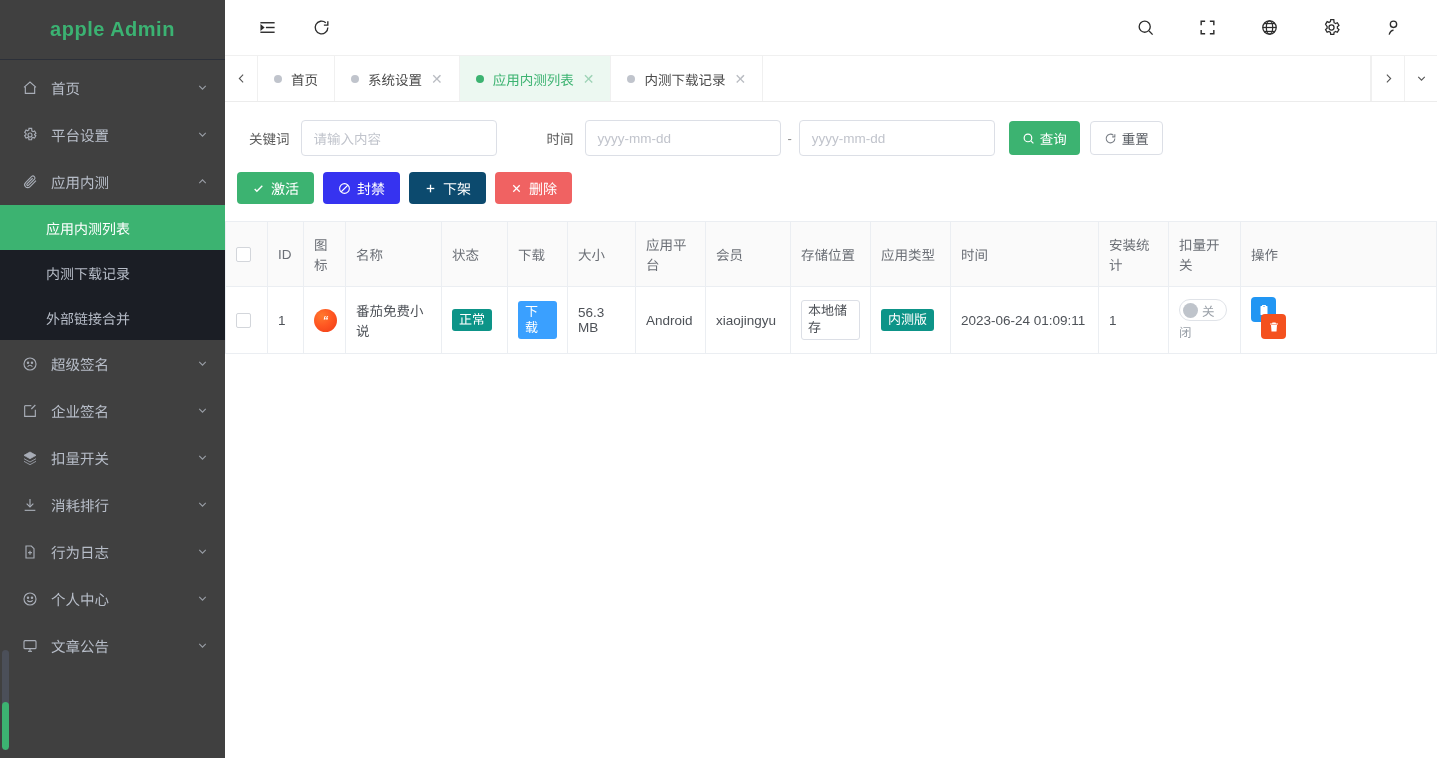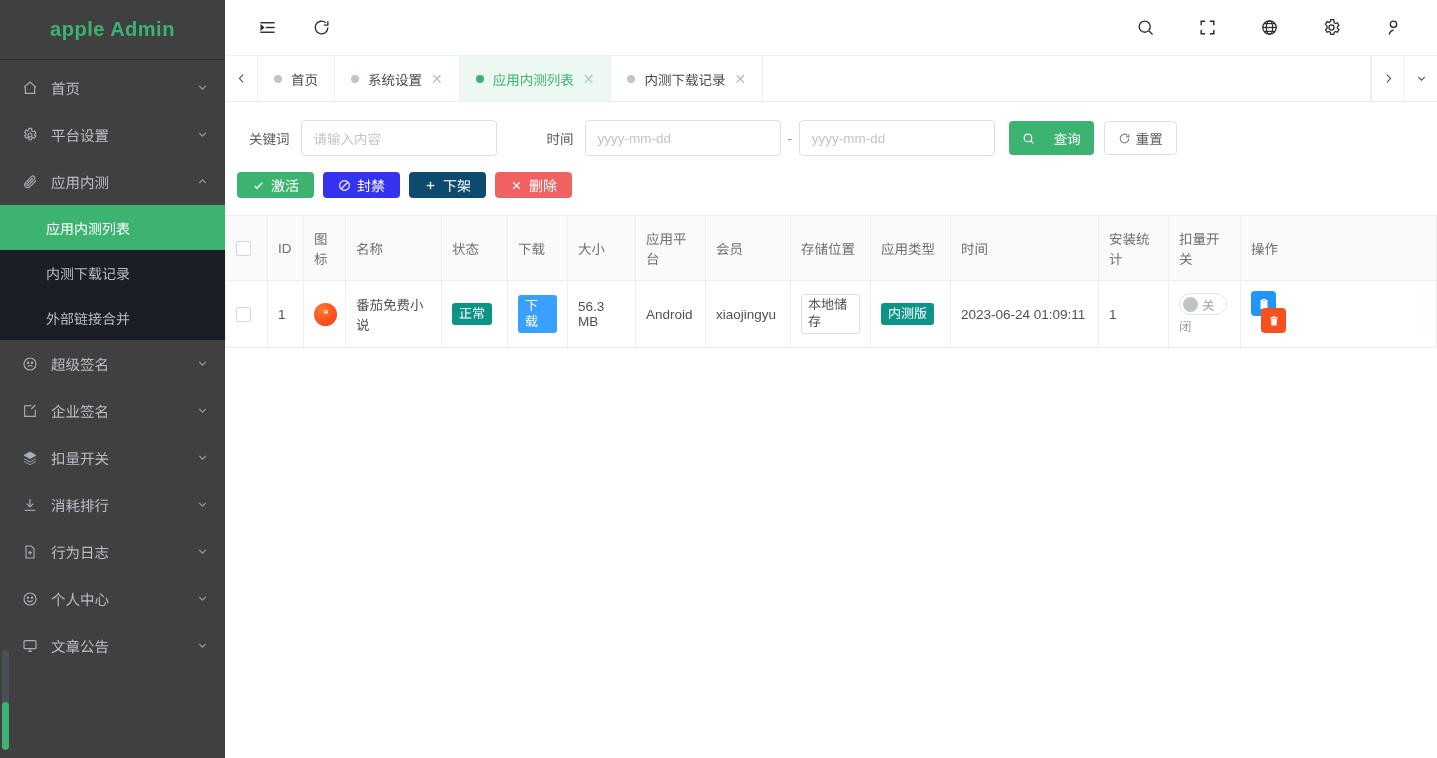--- a/index.html
+++ b/index.html
@@ -93,36 +93,36 @@
   .f-label { font-size: 13.5px; color: #5a5a5a; margin-right: 11px; margin-left: 12px; }
   .f-input {
     height: 36px; border: 1px solid #dcdfe6; border-radius: 4px; background: #fff;
     display: flex; align-items: center; padding: 0 12px; font-size: 13.5px; color: #c1c4cc;
   }
   .f-input.kw { width: 196px; }
   .f-input.date { width: 196px; }
   .f-dash { margin: 0 7px; color: #888; font-size: 13px; }
   .btn-search {
     height: 34px; background: #3cb371; color: #fff; border: none; border-radius: 4px;
-    display: flex; align-items: center; gap: 19px; padding: 0 13px; font-size: 13.5px;
+    display: flex; align-items: center; gap: 5px; padding: 0 13px; font-size: 13.5px;
     cursor: pointer; margin-left: 14px;
     font-family: "Liberation Sans", sans-serif;
   }
   .btn-reset {
     height: 34px; background: #fff; color: #5d6167; border: 1px solid #dcdfe6; border-radius: 4px;
     display: flex; align-items: center; gap: 5px; padding: 0 13px; font-size: 13.5px;
     cursor: pointer; margin-left: 10px;
     font-family: "Liberation Sans", sans-serif;
   }
   .btn-search svg, .btn-reset svg { width: 13px; height: 13px; display:block; }
 
   
   .actions { display: flex; gap: 9px; padding: 0 0 17px 12px; }
   .abtn {
-    height: 26px; border: none; border-radius: 4px; color: #fff; font-size: 14px;
+    height: 32px; border: none; border-radius: 4px; color: #fff; font-size: 14px;
     display: flex; align-items: center; gap: 6px; padding: 0 15px; cursor: pointer;
     font-family: "Liberation Sans", sans-serif;
   }
   .abtn svg { width: 13px; height: 13px; display: block; }
 
   
   .tablewrap { width: 100%; }
   table.grid { width: 100%; border-collapse: collapse; table-layout: fixed; }
   table.grid th {
     background: #fafafa; color: #6b6f76; font-size: 13.5px; font-weight: normal;

